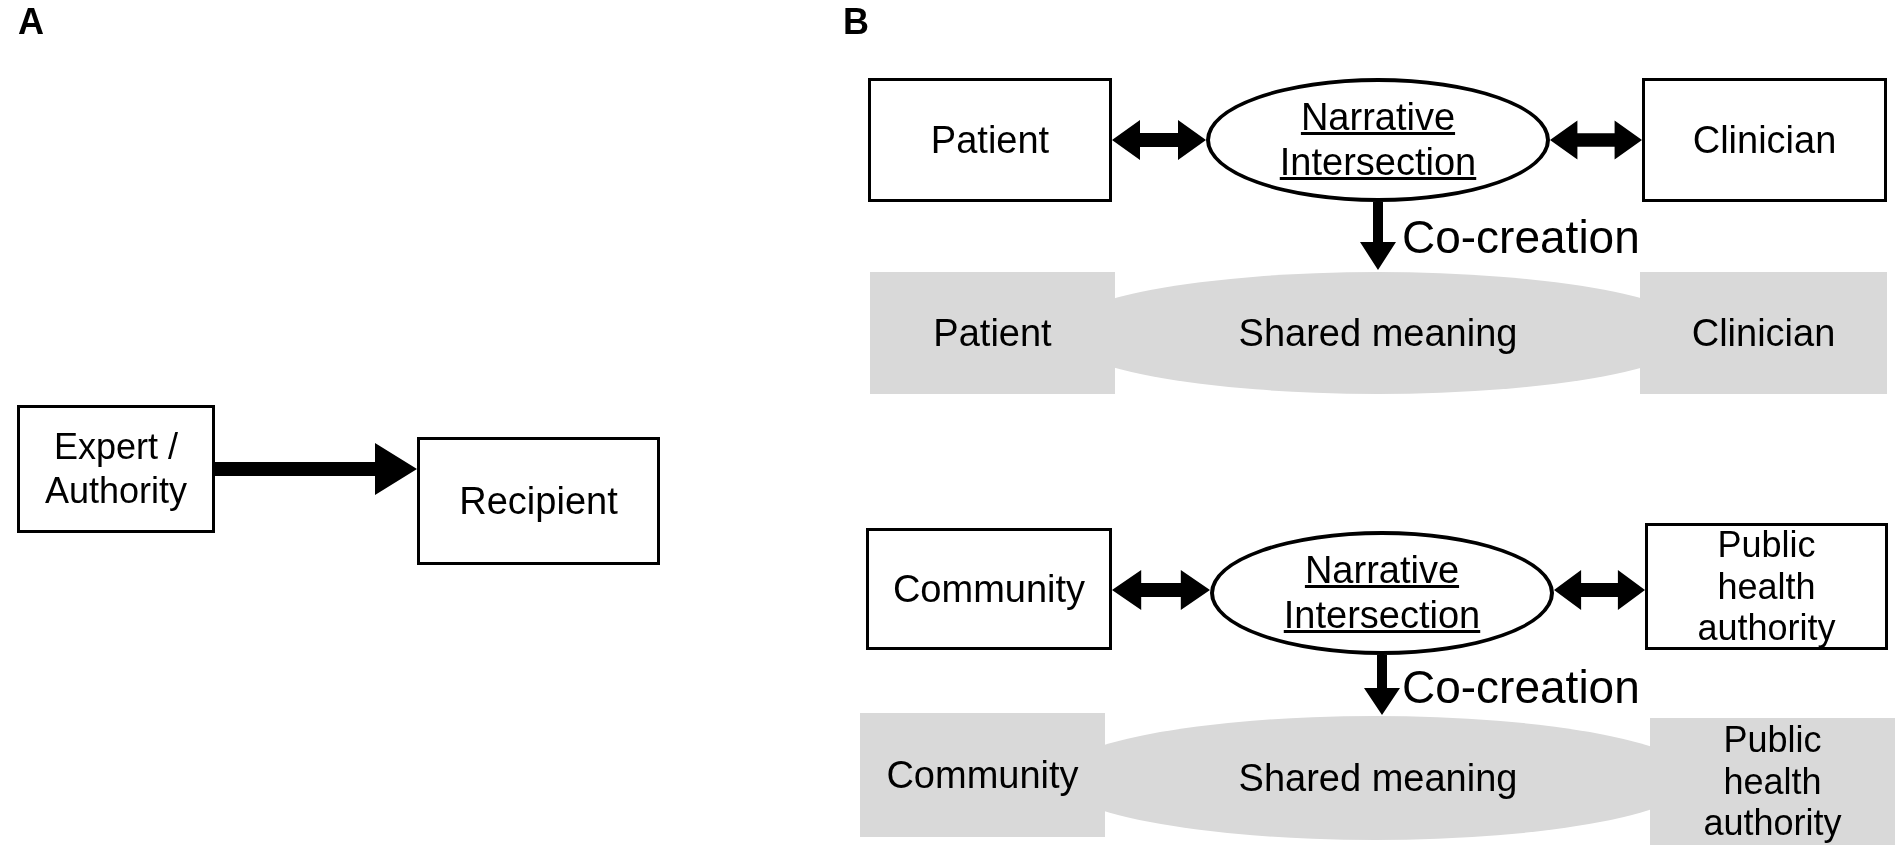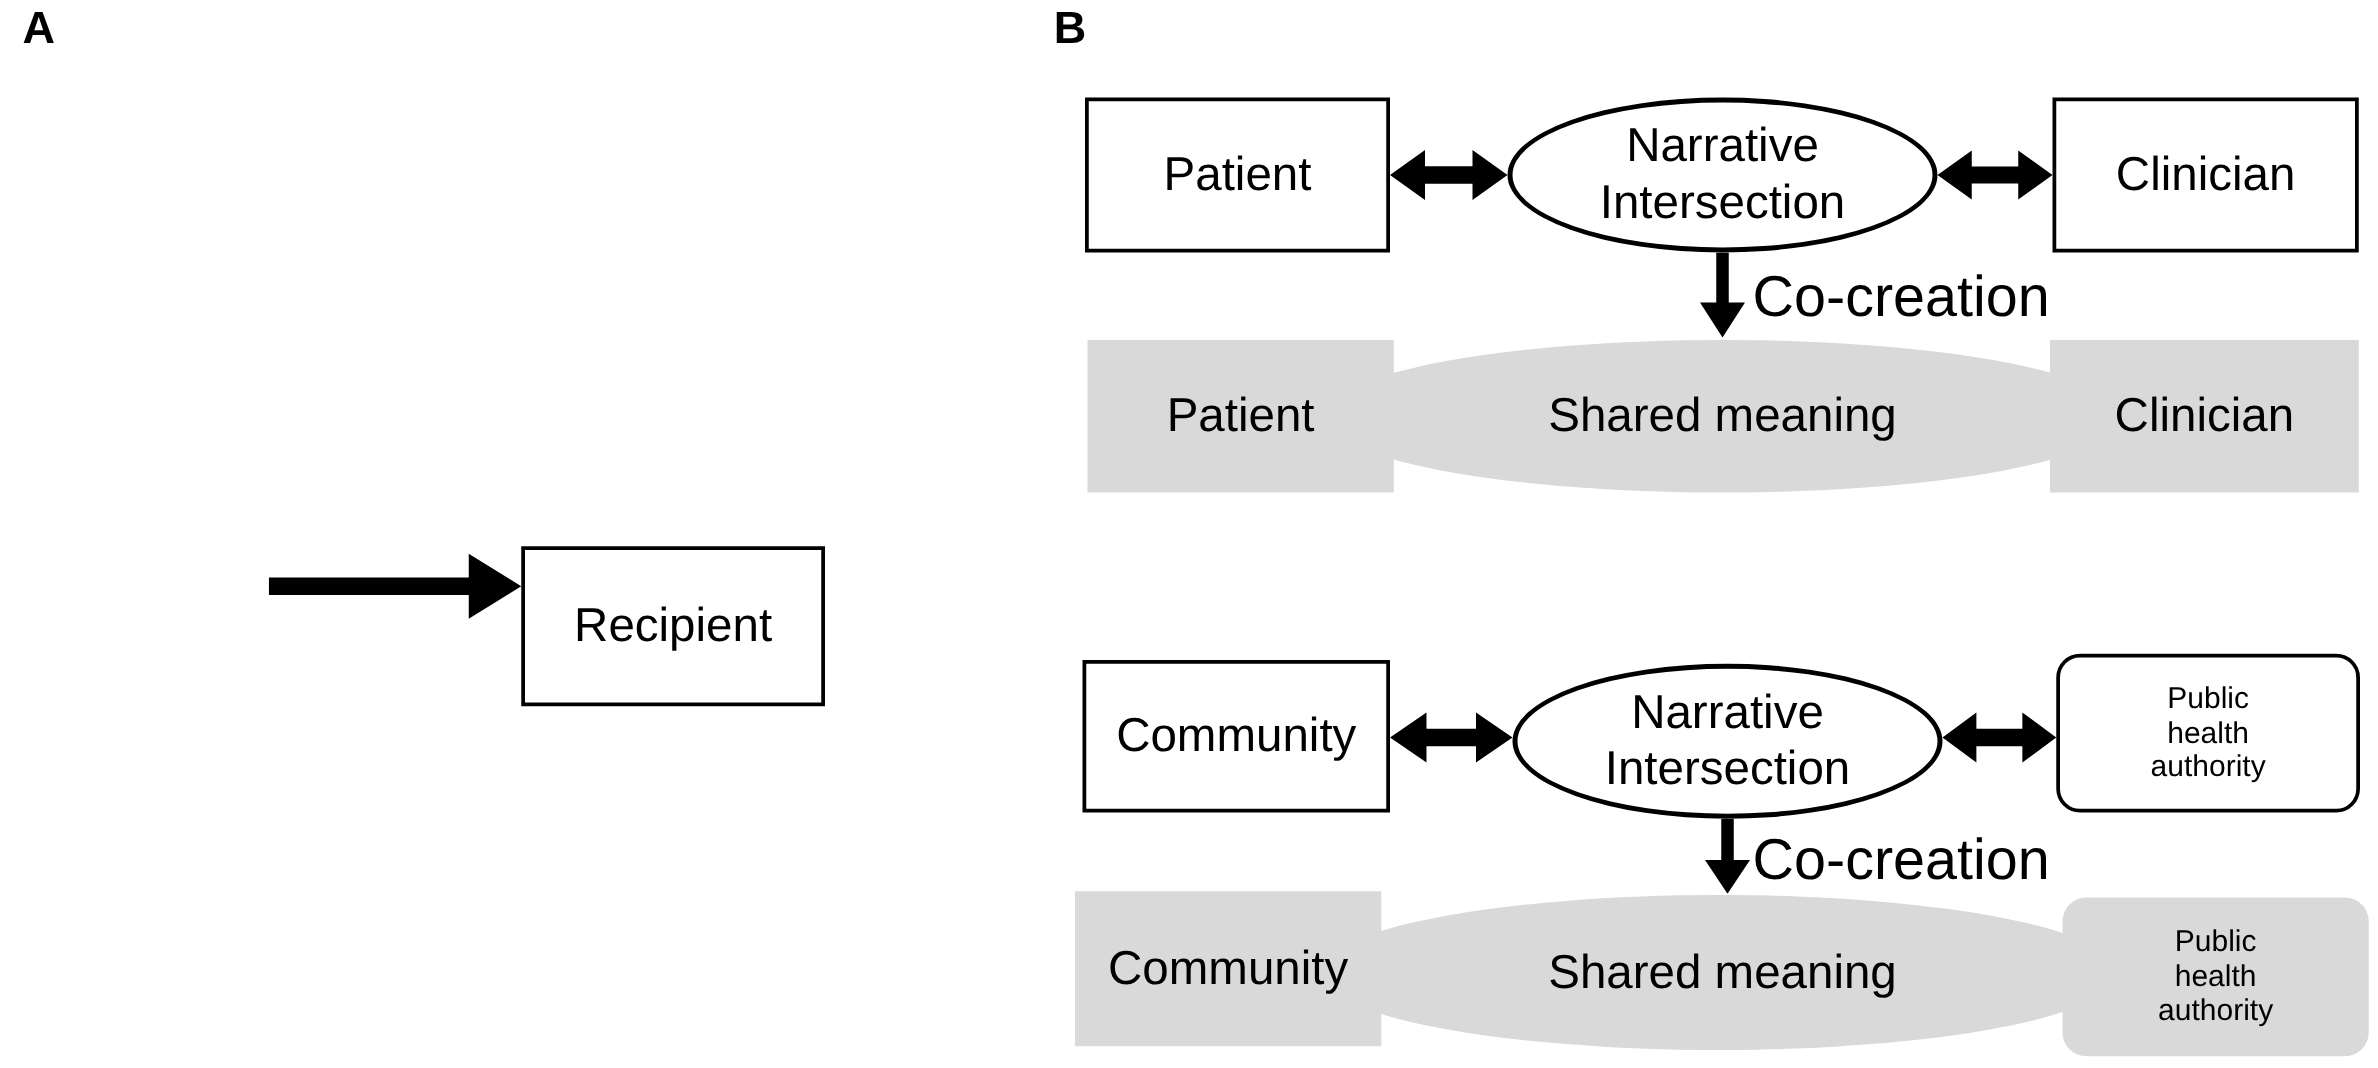--- a/index.html
+++ b/index.html
@@ -10,43 +10,45 @@
   .abs{position:absolute;box-sizing:border-box;}
   .panel-label{font-size:36px;font-weight:bold;line-height:1;}
   .box{
     border:3px solid #000;background:#fff;
     display:flex;align-items:center;justify-content:center;
     text-align:center;font-size:38px;line-height:1.22;white-space:pre-line;
   }
   .ellipse{
     border:4px solid #000;border-radius:50%;background:#fff;
     display:flex;align-items:center;justify-content:center;
-    text-align:center;font-size:38px;line-height:1.18;white-space:pre-line;
+    text-align:center;font-size:38px;line-height:1.18;white-space:pre-line;text-decoration:underline;
   }
   .grayrect{
     background:#d9d9d9;border:none;
     display:flex;align-items:center;justify-content:center;
     text-align:center;font-size:38px;line-height:1.12;white-space:pre-line;
   }
   .graylens{background:#d9d9d9;border-radius:50%;}
   .lens-text{
     display:flex;align-items:center;justify-content:center;text-align:right;
     font-size:38px;white-space:pre-line;
   }
   .arrow-label{font-size:46px;line-height:1.1;white-space:nowrap;}
-  .pha{font-size:24px;line-height:1.16;border-radius:19px;}
+  .pha{font-size:36px;line-height:1.16;}
   svg{display:block;}
 </style>
 </head>
 <body>
 
 <div class="stage">
 
   <div class="abs panel-label" style="left:18px;top:4px;">A</div>
 
+  <div class="abs box" style="left:17px;top:405px;width:198px;height:128px;font-size:36px;">Expert /
+Authority</div>
 
   <svg class="abs" style="left:215px;top:441px;" width="202" height="56" viewBox="0 0 202 56">
     <polygon points="0,21 160,21 160,2 202,28 160,54 160,35 0,35" fill="#000"></polygon>
   </svg>
 
   <div class="abs box" style="left:417px;top:405px;width:243px;height:128px;margin-top:32px;">Recipient</div>
 
   <div class="abs panel-label" style="left:843px;top:4px;">B</div>
 
   <div class="abs box" style="left:868px;top:78px;width:244px;height:124px;">Patient</div>

